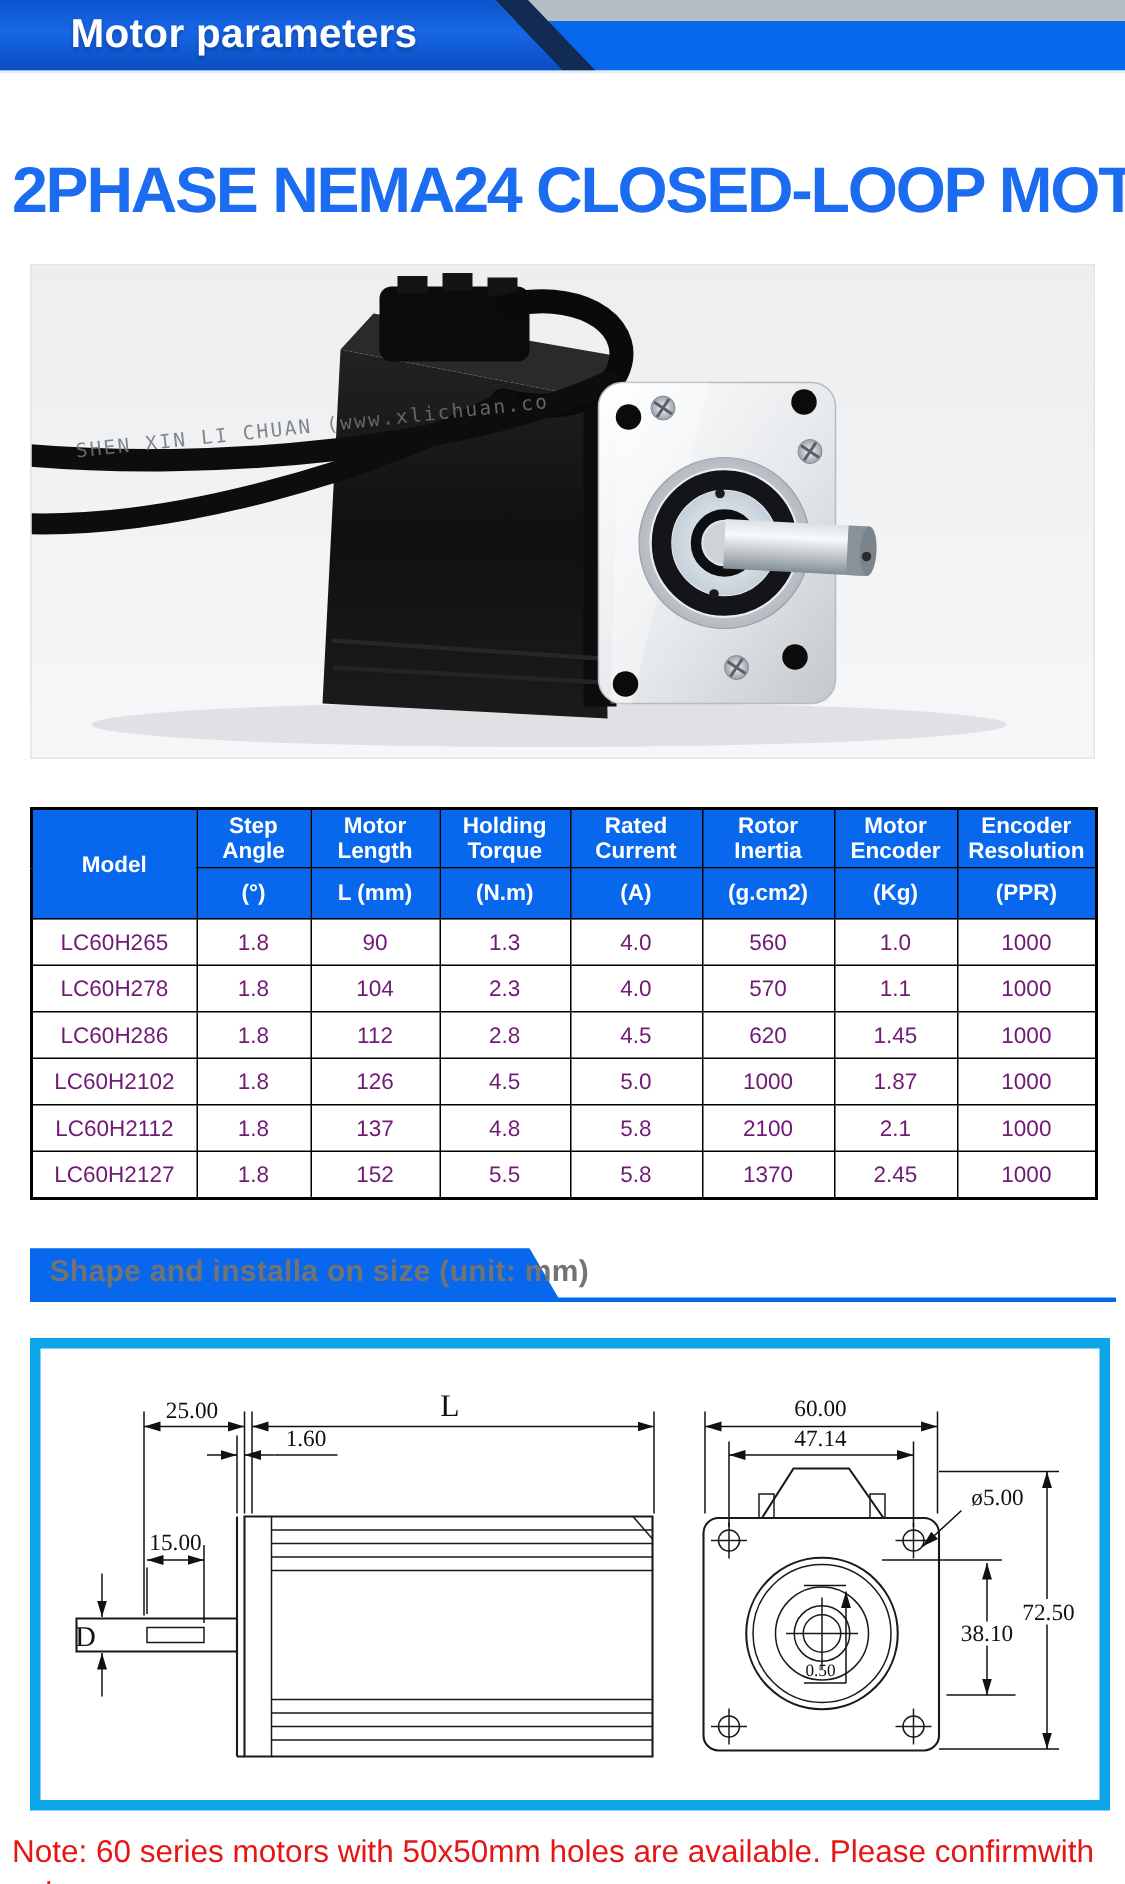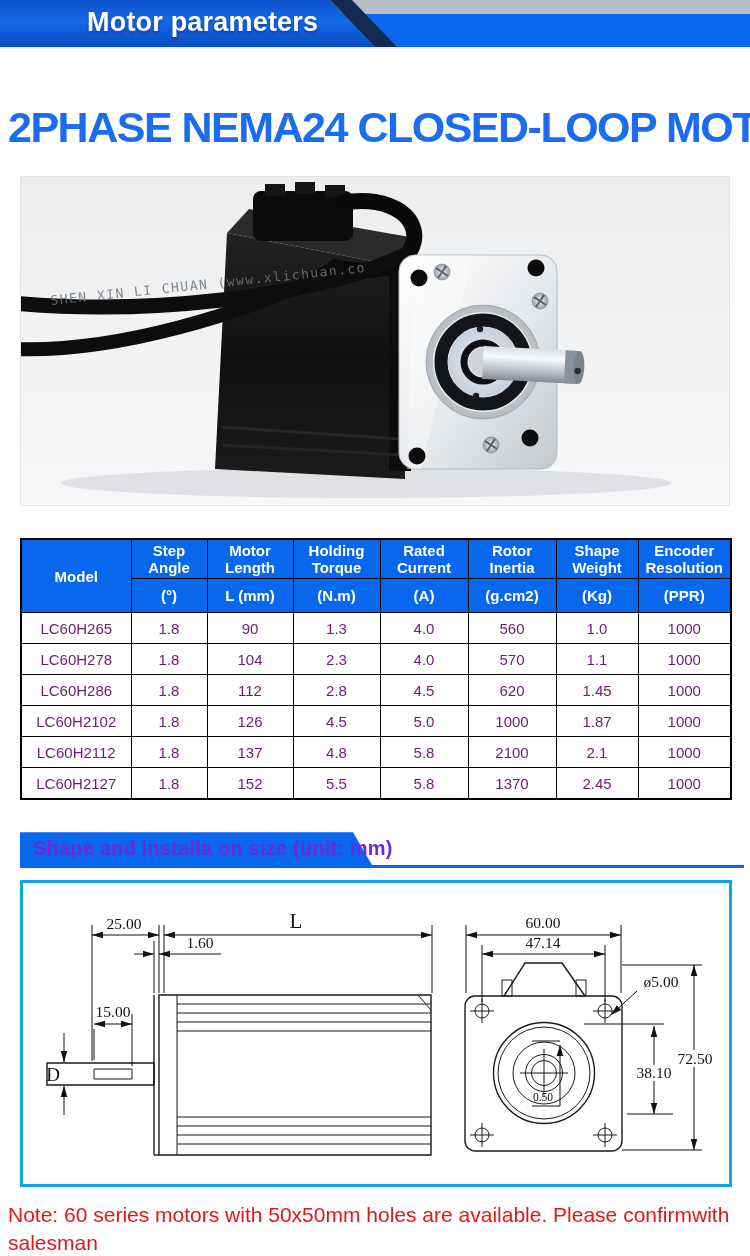--- a/index.html
+++ b/index.html
@@ -7,21 +7,20 @@
     width:750px;height:1256px;background:#ffffff;position:relative;overflow:hidden;
     font-family:"Liberation Sans","DejaVu Sans",sans-serif;
   }
   
   .banner1{position:relative;width:750px;height:49px;}
   .banner1 svg{position:absolute;left:0;top:0;}
   .banner1-text{
     position:absolute;left:47px;top:7px;color:#ffffff;
     font-size:27px;font-weight:bold;letter-spacing:.2px;
     text-shadow:0 2px 3px rgba(5,20,60,.35);
-    margin-left:40px;
   }
   
   .page-title{
     margin:56px 8px 0;text-align:center;white-space:nowrap;
     font-size:43px;font-weight:bold;letter-spacing:-1.5px;color:#1b6cf0;
     line-height:1.05;
   }
   
   .photo{
     margin:26px 20px 0;width:708px;height:328px;
@@ -42,26 +41,26 @@
   tr.hdr-unit th{height:33px;}
   table.params tbody td{height:30px;color:#701a75;background:#fff;}
   
   .banner2{position:relative;margin:32px 6px 0 20px;height:36px;}
   .b2-shape{
     position:absolute;left:0;top:0;width:354px;height:36px;background:#0768ee;
     clip-path:polygon(0 0,333px 0,354px 100%,0 100%);
   }
   .b2-underline{position:absolute;left:0;right:0;bottom:0;height:3px;background:#0768ee;}
   .b2-text{
-    position:absolute;left:13px;top:5px;color:#6d28d9;font-size:20px;font-weight:bold;
+    position:absolute;left:13px;top:5px;color:#737373;font-size:20px;font-weight:bold;
     letter-spacing:.2px;
   }
   
   .drawing{
-    margin:12px 20px 0;width:706px;height:301px;border:3px solid #0ea5e9;background:#fff;
+    margin:24px 20px 0;width:706px;height:301px;border:7px solid #0ea5e9;background:#fff;
   }
   .cad line,.cad rect,.cad path,.cad circle{vector-effect:non-scaling-stroke;}
   .cad .ln{stroke:#1a1a1a;stroke-width:1.4;fill:none;}
   .cad .thin{stroke:#1a1a1a;stroke-width:1;fill:none;}
   .cad .dim{stroke:#111;stroke-width:1;fill:none;}
   .cad text{
     fill:#111;font-family:"Liberation Serif","DejaVu Serif",serif;
     font-size:15.5px;text-anchor:middle;
   }
   
@@ -211,21 +210,21 @@
       <col style="width:93px">
   </colgroup>
   <thead>
     <tr class="hdr-main">
       <th rowspan="2">Model</th>
       <th>Step Angle</th>
       <th>Motor Length</th>
       <th>Holding Torque</th>
       <th>Rated Current</th>
       <th>Rotor Inertia</th>
-      <th>Shape Weight</th>
+      <th>Motor Encoder</th>
       <th>Encoder Resolution</th>
     </tr>
     <tr class="hdr-unit">
       <th>(°)</th>
       <th>L (mm)</th>
       <th>(N.m)</th>
       <th>(A)</th>
       <th>(g.cm2)</th>
       <th>(Kg)</th>
       <th>(PPR)</th>

